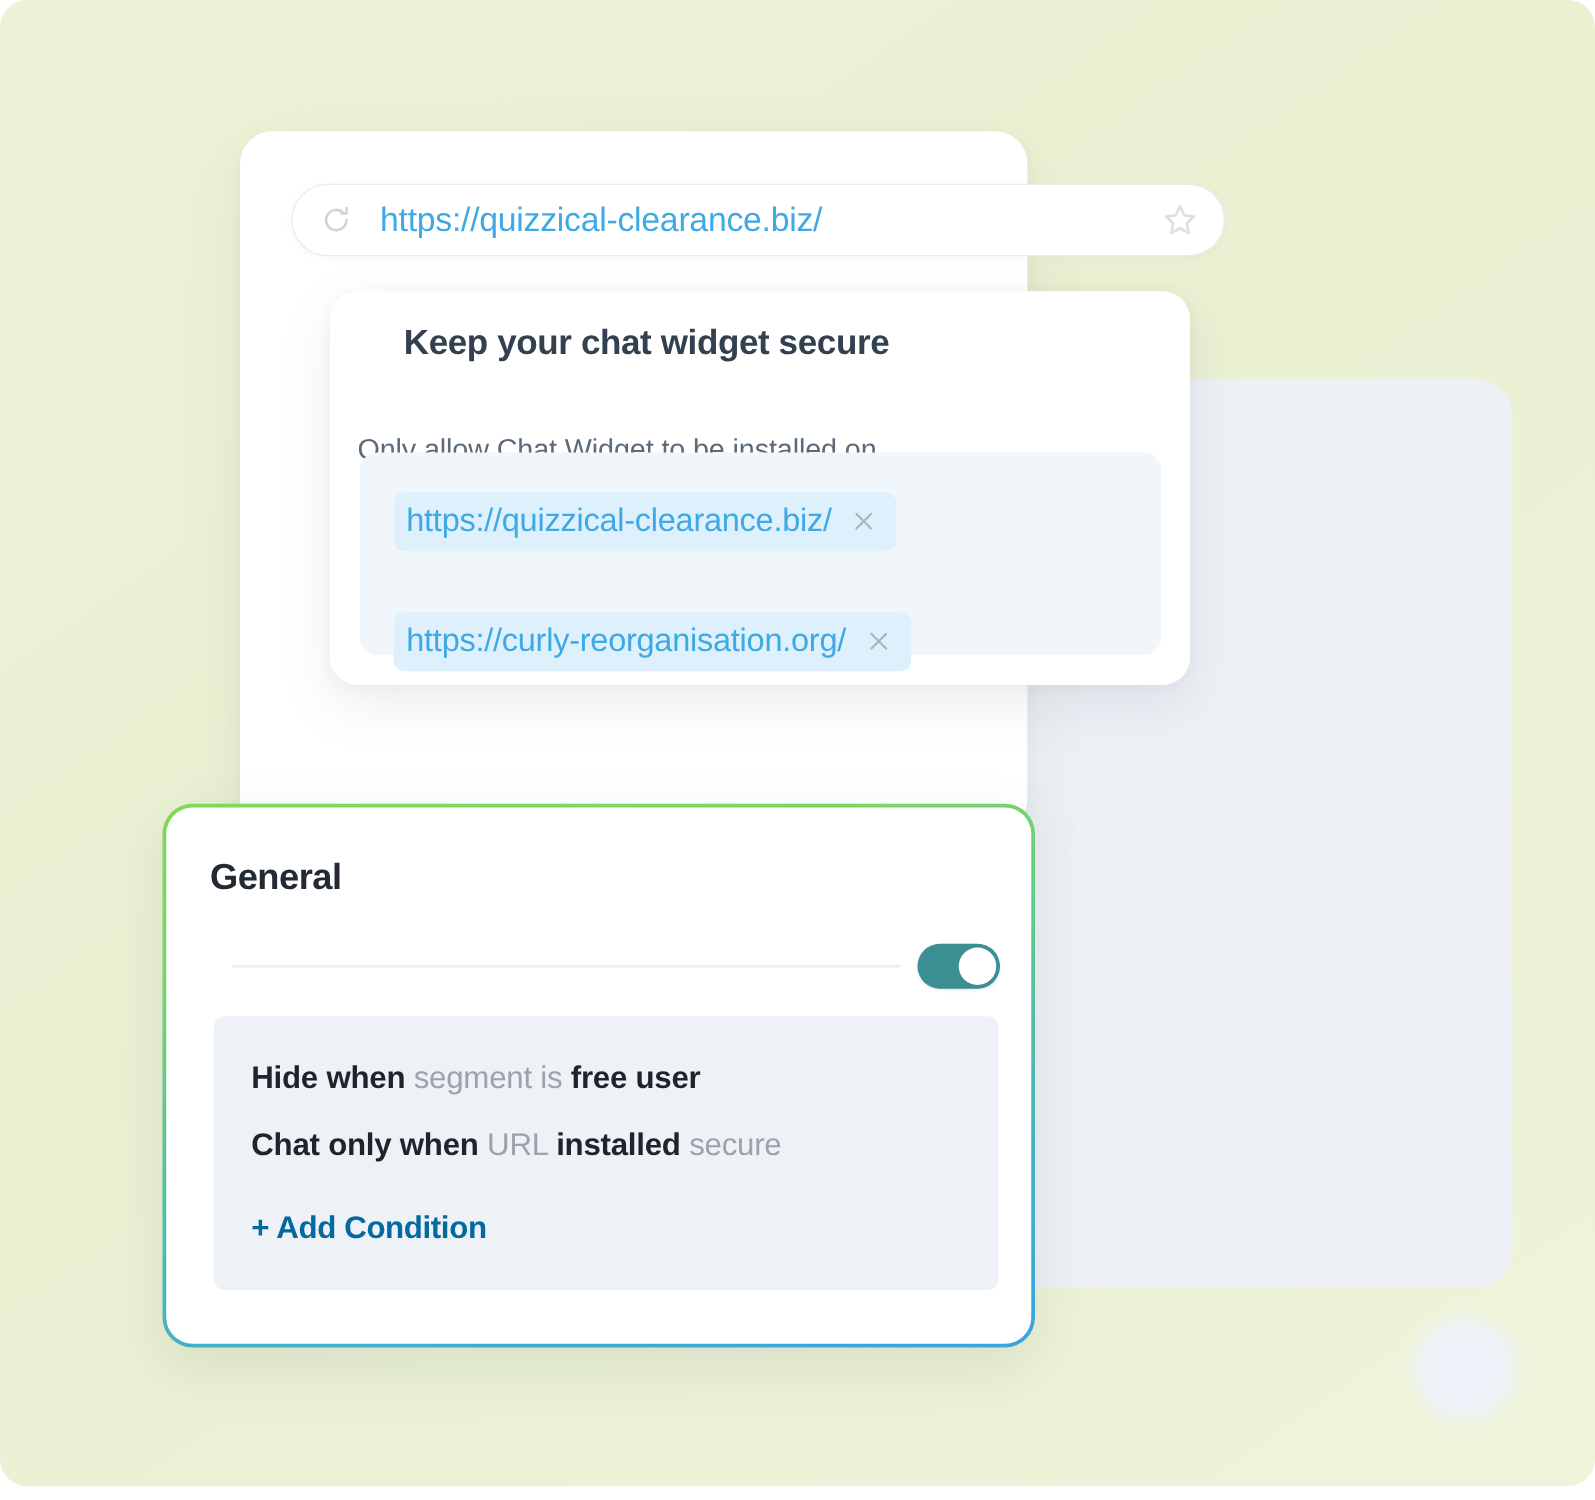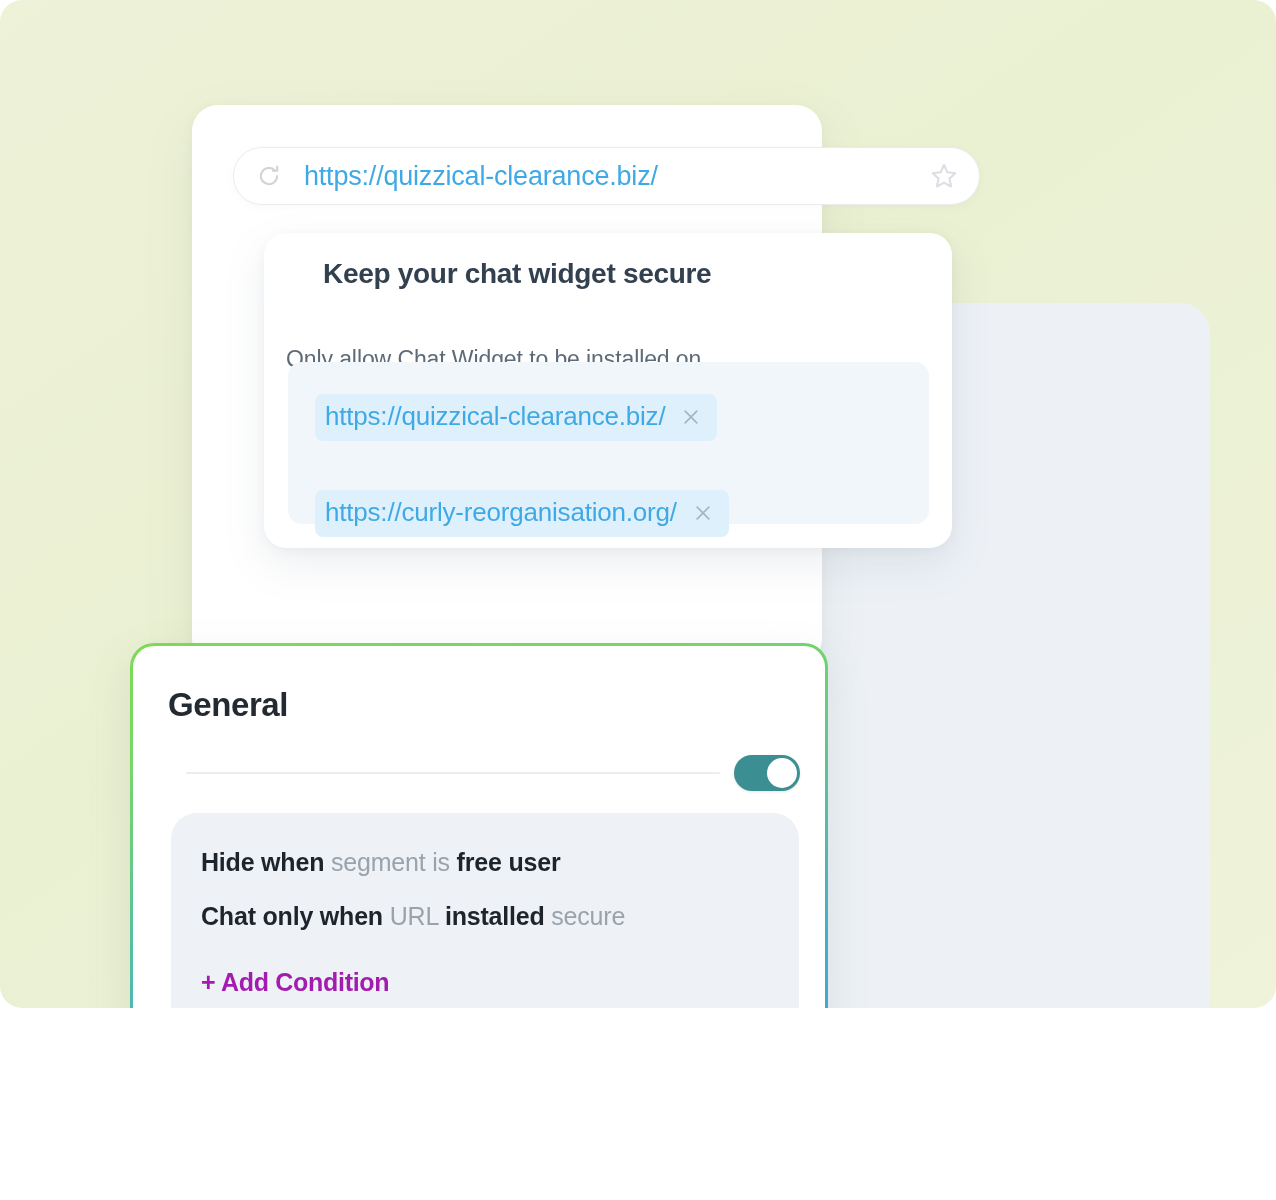--- a/index.html
+++ b/index.html
@@ -10,21 +10,21 @@
   body {
     width: 1276px;
     height: 1200px;
     overflow: hidden;
     font-family: "Liberation Sans", sans-serif;
   }
 
   #stage {
     position: relative;
     width: 1276px;
-    height: 1008px;
+    height: 1189px;
     background: linear-gradient(145deg, #eef2d8 0%, #eaf0d2 45%, #eef3da 100%);
     border-radius: 22px;
     overflow: hidden;
   }
 
   
   .blob-circle {
     position: absolute;
     left: 1131px;
     top: 1054px;
@@ -183,21 +183,21 @@
     height: 100%;
     background: #ffffff;
     border-radius: 21px;
     position: relative;
     overflow: hidden;
   }
   .general-title {
     position: absolute;
     left: 35px;
     top: 40px;
-    font-size: 33px;
+    font-size: 29px;
     font-weight: bold;
     color: #232a31;
     letter-spacing: -.4px;
   }
   .visibility-row {
     position: absolute;
     left: 35px;
     top: 105px;
     width: 632px;
     height: 44px;
@@ -236,40 +236,40 @@
     background: #ffffff;
   }
 
   .conditions-box {
     position: absolute;
     left: 38px;
     top: 167px;
     width: 628px;
     height: 219px;
     background: #eef1f6;
-    border-radius: 26px;
+    border-radius: 9px;
   }
   .cond-line {
     position: absolute;
     left: 30px;
     font-size: 25px;
     color: #9aa3ac;
     letter-spacing: -.2px;
     white-space: nowrap;
   }
   .cond-line.l1 { top: 35px; }
   .cond-line.l2 { top: 89px; }
   .cond-line b { color: #1d242b; font-weight: bold; }
   .add-condition {
     position: absolute;
     left: 30px;
     top: 155px;
     font-size: 25px;
     font-weight: bold;
-    color: #a21caf;
+    color: #0369a1;
     letter-spacing: -.3px;
     cursor: pointer;
   }
 </style>
 </head>
 <body>
 
 <div id="stage">
 
   <div class="back-panel"></div>

